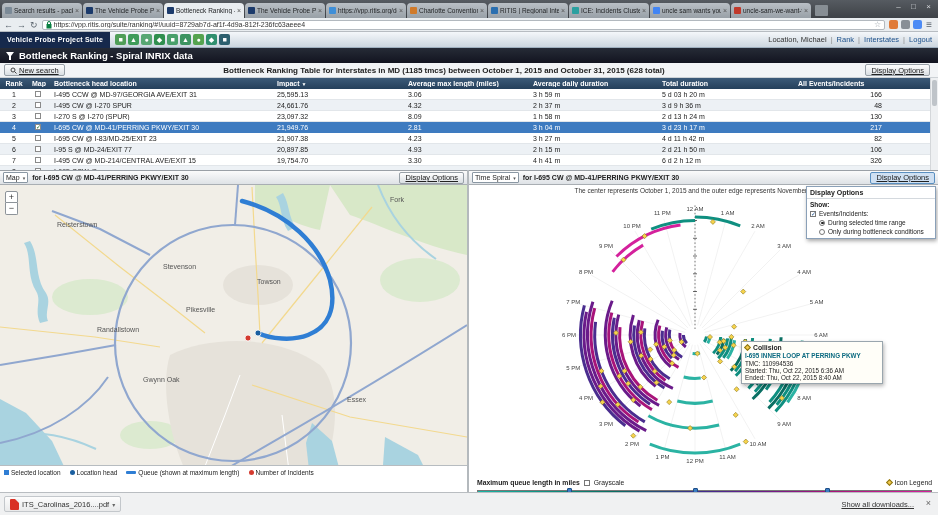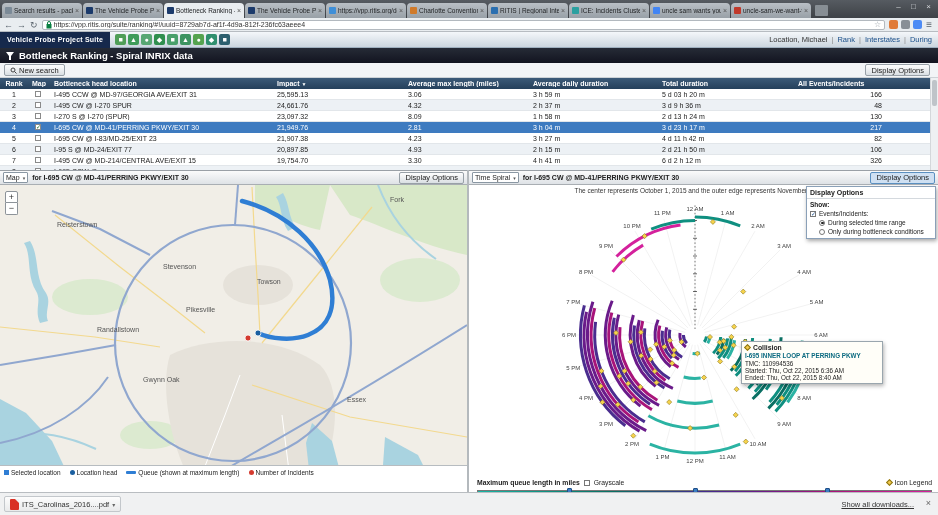--- a/index.html
+++ b/index.html
@@ -47,21 +47,21 @@
   #userarea .sep { margin:0 4px; color:#8a8a8a; }
 
   
   #pagetitle { position:absolute; left:0; top:48px; width:938px; height:15px;
     background:linear-gradient(#262b36,#121420); color:#fff; display:flex; align-items:center; padding-left:5px; gap:4px;
     font-size:9.5px; font-weight:bold; }
 
   
   #captionrow { position:absolute; left:0; top:63px; width:938px; height:15px; background:#f2f4f6; border-bottom:1px solid #cdd2d6; }
   .btn { display:inline-flex; align-items:center; gap:2px; background:linear-gradient(#fefefe,#dadfe3);
-    border:1px solid #98a0a7; border-radius:2px; font-size:7.5px; color:#222; padding:1px 5px; height:12px; }
+    border:1px solid #98a0a7; border-radius:2px; font-size:7.5px; color:#222; padding:1px 5px; height:12px;text-decoration:underline; }
   .btn.pressed { background:#cfe0f2; border-color:#5a8fc0; }
   #newsearch { position:absolute; left:4px; top:1px; }
   #caption { position:absolute; left:60px; right:110px; top:3px; text-align:center; font-size:8px; font-weight:bold; color:#222;
     white-space:nowrap; overflow:hidden; }
   #tbl-dispopts { position:absolute; right:8px; top:1px; }
 
   
   #thead { position:absolute; left:0; top:78px; width:938px; height:11px;
     background:linear-gradient(#3c5a78,#25405b); color:#fff; }
   .cell { position:absolute; top:2px; white-space:nowrap; overflow:hidden; font-size:7px; }
@@ -246,39 +246,40 @@
       <span class="appico" style="background: rgb(47, 143, 110);">◆</span>
       <span class="appico" style="background: rgb(44, 95, 110);">■</span>
     </div>
   <div id="userarea">
     <span>Location, Michael</span>
     <span class="sep">|</span>
     <span class="lnk">Rank</span>
     <span class="sep">|</span>
     <span class="lnk">Interstates</span>
     <span class="sep">|</span>
-    <span class="lnk">During</span>
+    <span class="lnk">Logout</span>
   </div>
 </div>
 
 <div id="pagetitle">
   <svg width="10" height="10" viewBox="0 0 10 10">
     <path d="M1 1 h8 l-3 4 v4 h-2 v-4 Z" fill="#fff"></path>
   </svg>
   <span>Bottleneck Ranking - Spiral INRIX data</span>
 </div>
 
 <div id="captionrow">
   <button id="newsearch" class="btn">
     <svg width="7" height="7" viewBox="0 0 7 7">
       <circle cx="3" cy="3" r="2" fill="none" stroke="#444" stroke-width="1"></circle>
       <line x1="4.5" y1="4.5" x2="6.5" y2="6.5" stroke="#444" stroke-width="1"></line>
     </svg>
     <span>New search</span>
   </button>
+  <div id="caption">Bottleneck Ranking Table for Interstates in MD (1185 tmcs) between October 1, 2015 and October 31, 2015 (628 total)</div>
   <button id="tbl-dispopts" class="btn">
     <span>Display Options</span>
   </button>
 </div>
 
 <div id="thead">
     <span class="cell c-rank"><span>Rank</span></span>
     <span class="cell c-map"><span>Map</span></span>
     <span class="cell c-loc"><span>Bottleneck head location</span></span>
     <span class="cell c-impact"><span>Impact</span><span class="sort">▼</span></span>

